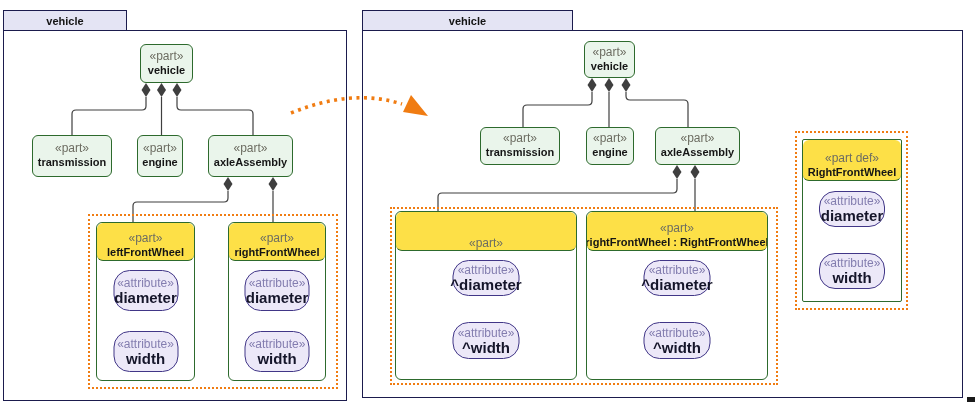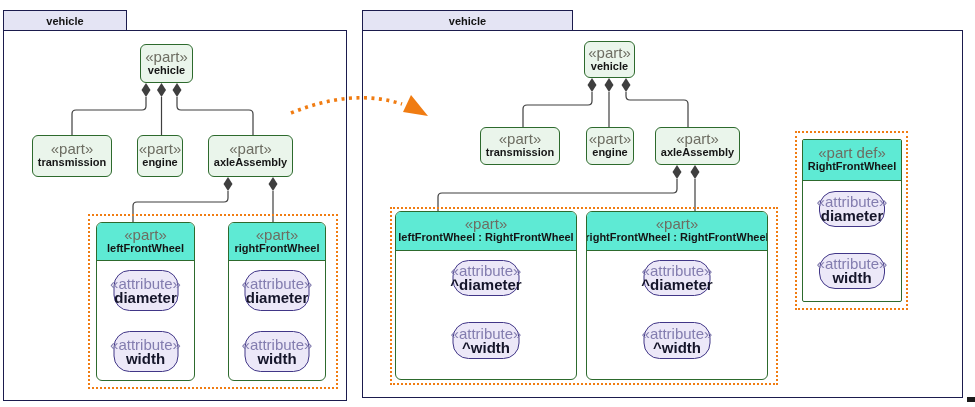--- a/index.html
+++ b/index.html
@@ -13,31 +13,31 @@
     font-size:11px;font-weight:bold;color:#141414;box-sizing:border-box;
   }
   .pkg-body{
     position:absolute;background:#ffffff;border:1.5px solid #1b1b4d;box-sizing:border-box;
   }
   .part-box{
     position:absolute;background:#eaf5eb;border:1.3px solid #2d6a2d;border-radius:6px;
     box-sizing:border-box;display:flex;flex-direction:column;align-items:center;justify-content:center;
     text-align:center;
   }
-  .stereo{font-size:15px;color:#6d6d62;line-height:13px;}
+  .stereo{font-size:12px;color:#6d6d62;line-height:13px;}
   .stereo.purple{color:#837daf;}
   .pname{font-size:11px;font-weight:bold;color:#151515;line-height:15px;white-space:nowrap;}
   .aname{font-size:15px;font-weight:bold;color:#15152a;line-height:15px;white-space:nowrap;}
   .wheel-box{
     position:absolute;background:#ffffff;border:1.3px solid #2d6a2d;border-radius:6px;
     box-sizing:border-box;overflow:hidden;
   }
   .wheel-head{
-    background:#5eead4;border-bottom:1.3px solid #2d6a2d;box-sizing:border-box;
-    display:flex;flex-direction:column;align-items:center;justify-content:center;text-align:center;
+    background:#fde047;border-bottom:1.3px solid #2d6a2d;box-sizing:border-box;
+    display:flex;flex-direction:column;align-items:center;justify-content:flex-end;text-align:center;border-radius:6px;
   }
   .attr-box{
     position:absolute;left:50%;transform:translateX(-50%);
     background:#ece8f8;border:1.3px solid #413687;border-radius:16px;box-sizing:border-box;
     display:flex;flex-direction:column;align-items:center;justify-content:center;text-align:center;
   }
   .orange-rect{
     position:absolute;border:2.5px dotted #f07c12;box-sizing:border-box;background:transparent;
   }
   .wires{position:absolute;left:0;top:0;pointer-events:none;}
@@ -159,21 +159,20 @@
   <div class="part-box" style="left:655px;top:127px;width:85px;height:38px;">
     <div class="stereo">«part»</div>
     <div class="pname">axleAssembly</div>
   </div>
 
   <div class="orange-rect" style="left:390px;top:207px;width:388px;height:178px;"></div>
 
   <div class="wheel-box" style="left:395px;top:211px;width:182px;height:169px;">
     <div class="wheel-head" style="height:39px;">
       <div class="stereo">«part»</div>
-      <div class="pname">leftFrontWheel : RightFrontWheel</div>
     </div>
     <div class="attr-box" style="top:48px;width:67px;height:36px;">
       <div class="stereo purple">«attribute»</div>
       <div class="aname">^diameter</div>
     </div>
     <div class="attr-box" style="top:110px;width:67px;height:37px;">
       <div class="stereo purple">«attribute»</div>
       <div class="aname">^width</div>
     </div>
   </div>

